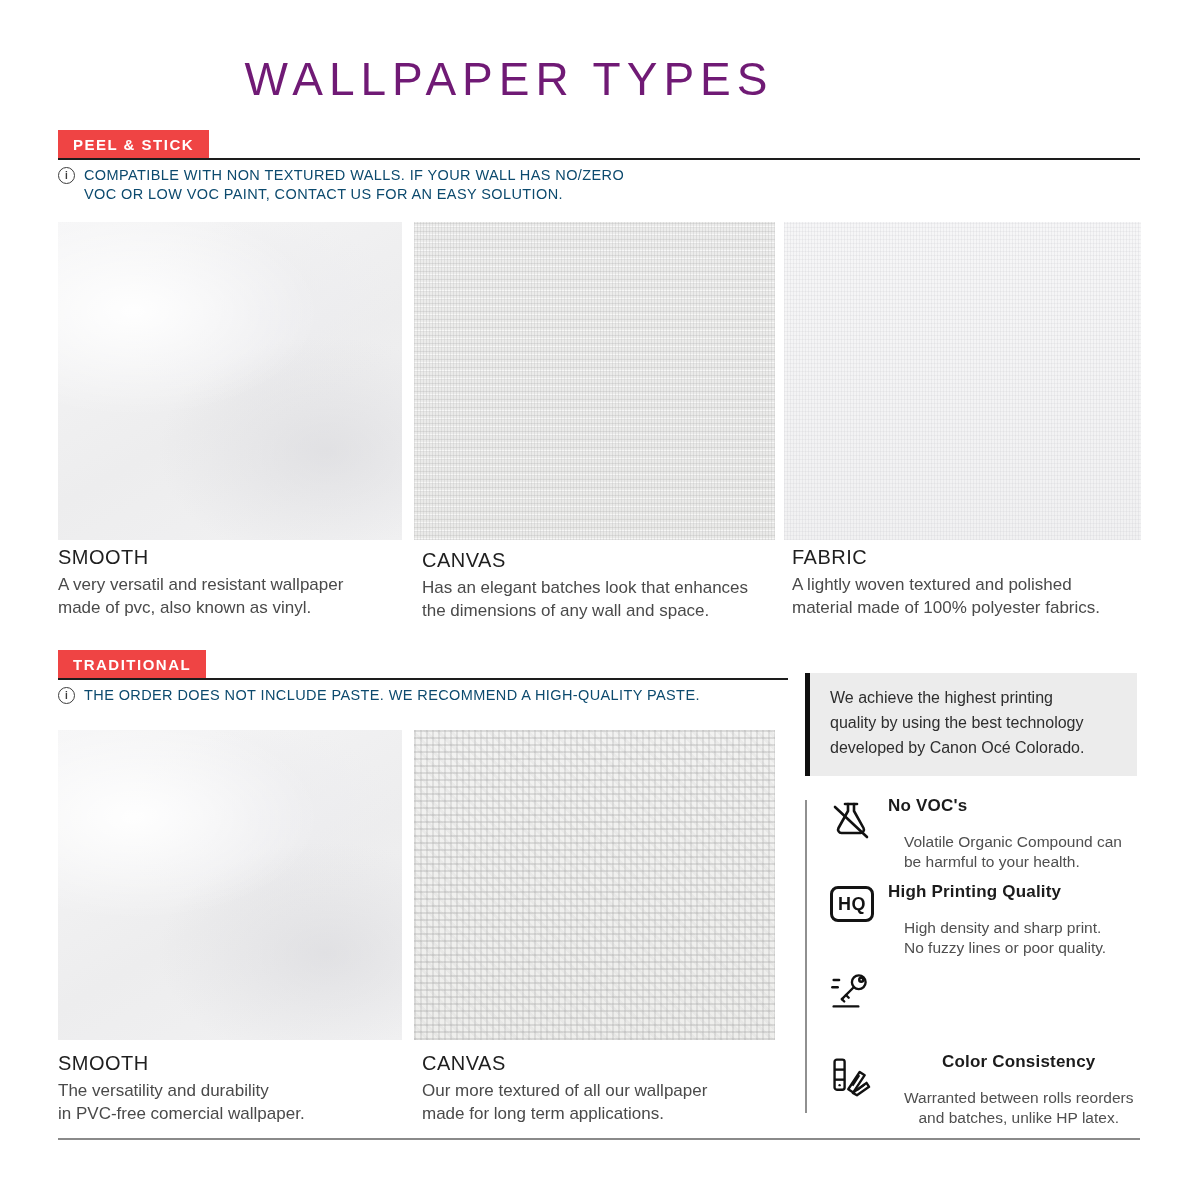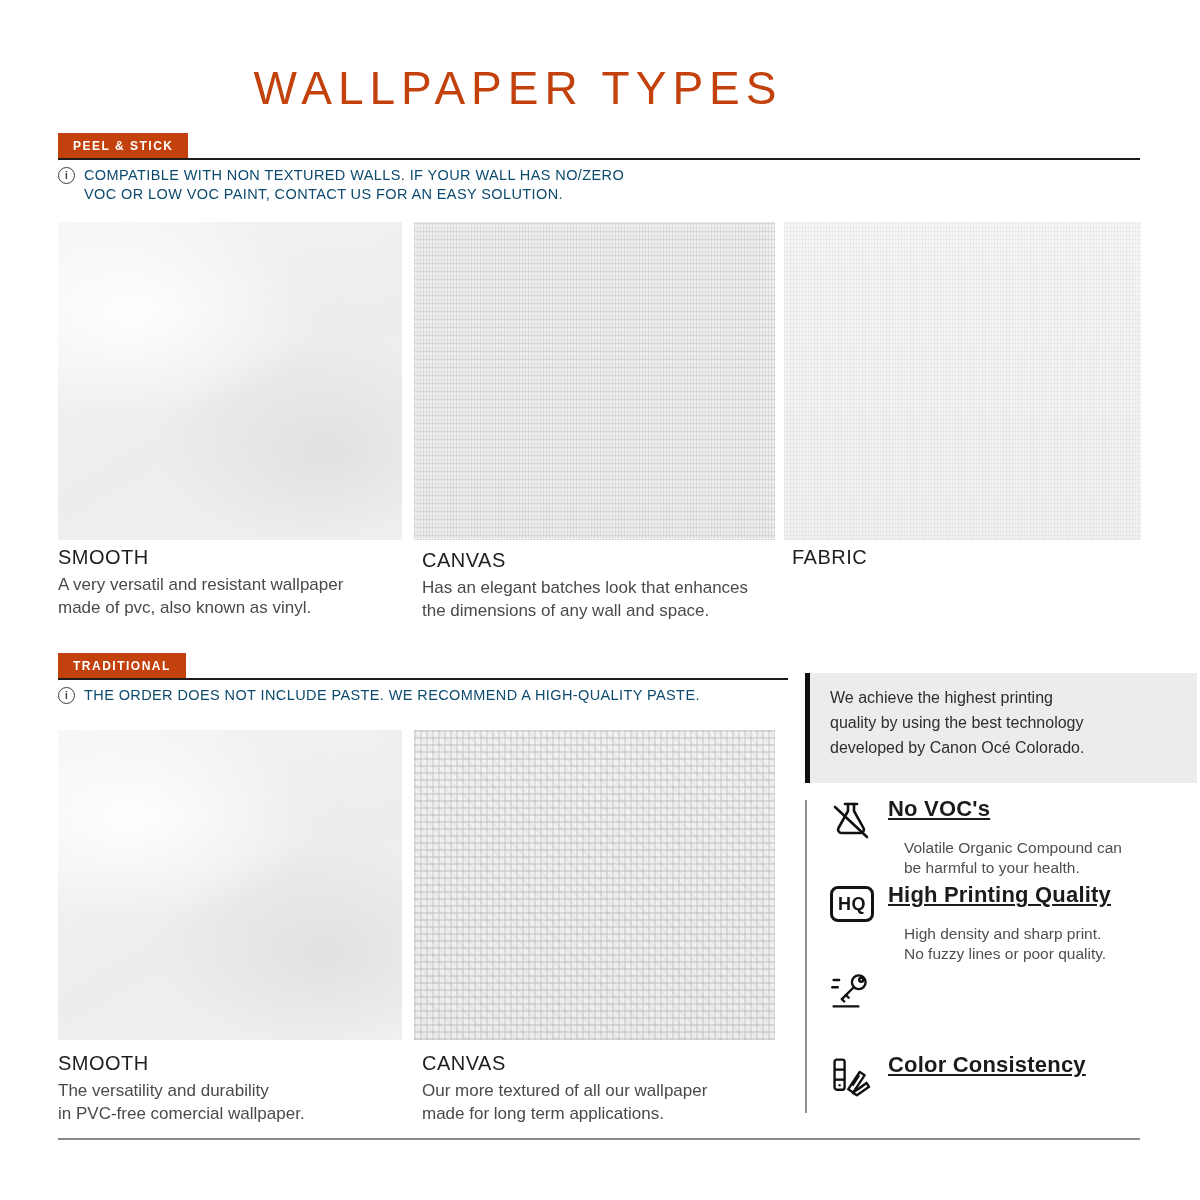--- a/index.html
+++ b/index.html
@@ -1,28 +1,28 @@
 <!DOCTYPE html>
 <html><head>
 <meta charset="utf-8">
 <style>
   html,body{margin:0;padding:0;background:#fff;}
   .page{position:relative;width:1200px;height:1200px;background:#ffffff;overflow:hidden;
         font-family:"Liberation Sans", sans-serif;color:#1c1c1c;}
 
   
-  .title{position:absolute;left:0;top:48px;width:1010px;margin:13px;text-align:center;
-         font-size:46px;font-weight:500;letter-spacing:6px;color:#c2410c;}
+  .title{position:absolute;left:0;top:48px;width:1010px;margin:4px;text-align:center;
+         font-size:46px;font-weight:500;letter-spacing:6px;color:#701a75;}
 
   
   .section-rule{position:absolute;border-bottom:2px solid #1d1d1d;height:30px;}
   .sr1{left:58px;top:128px;width:1082px;}
   .sr2{left:58px;top:648px;width:730px;}
-  .section-label{position:absolute;left:0;bottom:0;background:#c2410c;color:#ffffff;
-                 font-size:12px;font-weight:700;letter-spacing:1.5px;
+  .section-label{position:absolute;left:0;bottom:0;background:#ef4444;color:#ffffff;
+                 font-size:15px;font-weight:700;letter-spacing:1.5px;
                  padding:6px 15px 5px 15px;white-space:nowrap;}
 
   
   .note{position:absolute;display:flex;gap:9px;align-items:flex-start;}
   .n1{left:58px;top:166px;}
   .n2{left:58px;top:686px;}
   .info-icon{flex:0 0 auto;width:15px;height:15px;margin-top:1px;border:1.5px solid #3c3c3c;
              border-radius:50%;display:flex;align-items:center;justify-content:center;}
   .info-glyph{font-size:10px;font-weight:700;color:#3c3c3c;line-height:1;}
   .note-text{margin:0;font-size:14.5px;letter-spacing:0.4px;color:#0c4a6e;line-height:1.3;
@@ -68,33 +68,33 @@
   .sw-desc{position:absolute;margin:0;font-size:17px;color:#4a4a4a;line-height:1.34;white-space:pre-line;}
   .st-1{left:58px;top:546px;}  .st-2{left:422px;top:549px;} .st-3{left:792px;top:546px;}
   .sd-1{left:58px;top:574px;width:345px;}
   .sd-2{left:422px;top:577px;width:355px;}
   .sd-3{left:792px;top:574px;width:355px;}
   .st-4{left:58px;top:1052px;} .st-5{left:422px;top:1052px;}
   .sd-4{left:58px;top:1080px;width:310px;}
   .sd-5{left:422px;top:1080px;width:355px;}
 
   
-  .quote{position:absolute;left:805px;top:673px;width:392px;box-sizing:border-box;
+  .quote{position:absolute;left:805px;top:673px;width:332px;box-sizing:border-box;
          background:#ececec;border-left:5px solid #0f0f0f;
-         padding:13px 14px 23px 20px;margin:0;
+         padding:13px 14px 16px 20px;margin:0;
          font-size:16px;line-height:1.55;color:#2e2e2e;white-space:pre-line;}
   .features-rule{position:absolute;left:805px;top:800px;width:2px;height:313px;background:#909090;}
   .feature{position:absolute;left:830px;width:322px;display:flex;gap:16px;align-items:flex-start;}
   .feat-1{top:796px;} .feat-2{top:882px;} .feat-3{top:966px;} .feat-4{top:1052px;text-align:center;}
   .f-icon{flex:0 0 42px;width:42px;padding-top:1px;}
   .f-icon svg{display:block;width:42px;height:46px;}
   .hq-badge{box-sizing:border-box;width:44px;height:36px;margin-top:3px;border:3px solid #131313;border-radius:8px;
             display:flex;align-items:center;justify-content:center;
             font-size:18px;font-weight:700;letter-spacing:0.5px;color:#131313;}
-  .f-title{margin:0 0 4px 0;font-size:22px;font-weight:700;color:#1b1b1b;letter-spacing:0.2px;text-decoration:underline;}
+  .f-title{margin:0 0 4px 0;font-size:17px;font-weight:700;color:#1b1b1b;letter-spacing:0.2px;}
   .f-desc{margin:16px;font-size:15.5px;color:#4f4f4f;line-height:1.32;white-space:pre-line;}
 
   
   .bottom-rule{position:absolute;left:58px;top:1138px;width:1082px;height:2px;background:#8a8a8a;}
 </style>
 </head>
 <body>
 
 <div class="page">
 
@@ -116,20 +116,22 @@
   <div class="swatch r1 c2 sw-canvas"></div>
   <div class="swatch r1 c3 sw-fabric"></div>
 
   <h3 class="sw-title st-1">SMOOTH</h3>
   <p class="sw-desc sd-1">A very versatil and resistant wallpaper
 made of pvc, also known as vinyl.</p>
   <h3 class="sw-title st-2">CANVAS</h3>
   <p class="sw-desc sd-2">Has an elegant batches look that enhances
 the dimensions of any wall and space.</p>
   <h3 class="sw-title st-3">FABRIC</h3>
+  <p class="sw-desc sd-3">A lightly woven textured and polished
+material made of 100% polyester fabrics.</p>
 
   <div class="section-rule sr2">
     <span class="section-label">TRADITIONAL</span>
   </div>
 
   <div class="note n2">
     <span class="info-icon">
       <span class="info-glyph">i</span>
     </span>
     <p class="note-text">THE ORDER DOES NOT INCLUDE PASTE. WE RECOMMEND A HIGH-QUALITY PASTE.</p>
@@ -200,18 +202,20 @@
         <path d="M5 27 h11"></path>
         <circle cx="10.5" cy="33" r="1.3" fill="#111111" stroke="none"></circle>
         <path d="M20 37.5 L32.5 18.5 l5.5 3.6 L25.5 41 Z"></path>
         <path d="M25 41.5 L40 30.5 l2.8 4.3 L29.5 44 Z"></path>
         <path d="M24.5 33.5 l7.5 -11.5"></path>
         <path d="M29.5 38.5 l8.5 -6.3"></path>
       </svg>
     </span>
     <div class="f-body">
       <h4 class="f-title">Color Consistency</h4>
+      <p class="f-desc">Warranted between rolls reorders
+and batches, unlike HP latex.</p>
     </div>
   </div>
 
   <div class="bottom-rule"></div>
 
 </div>
 
 </body></html>

